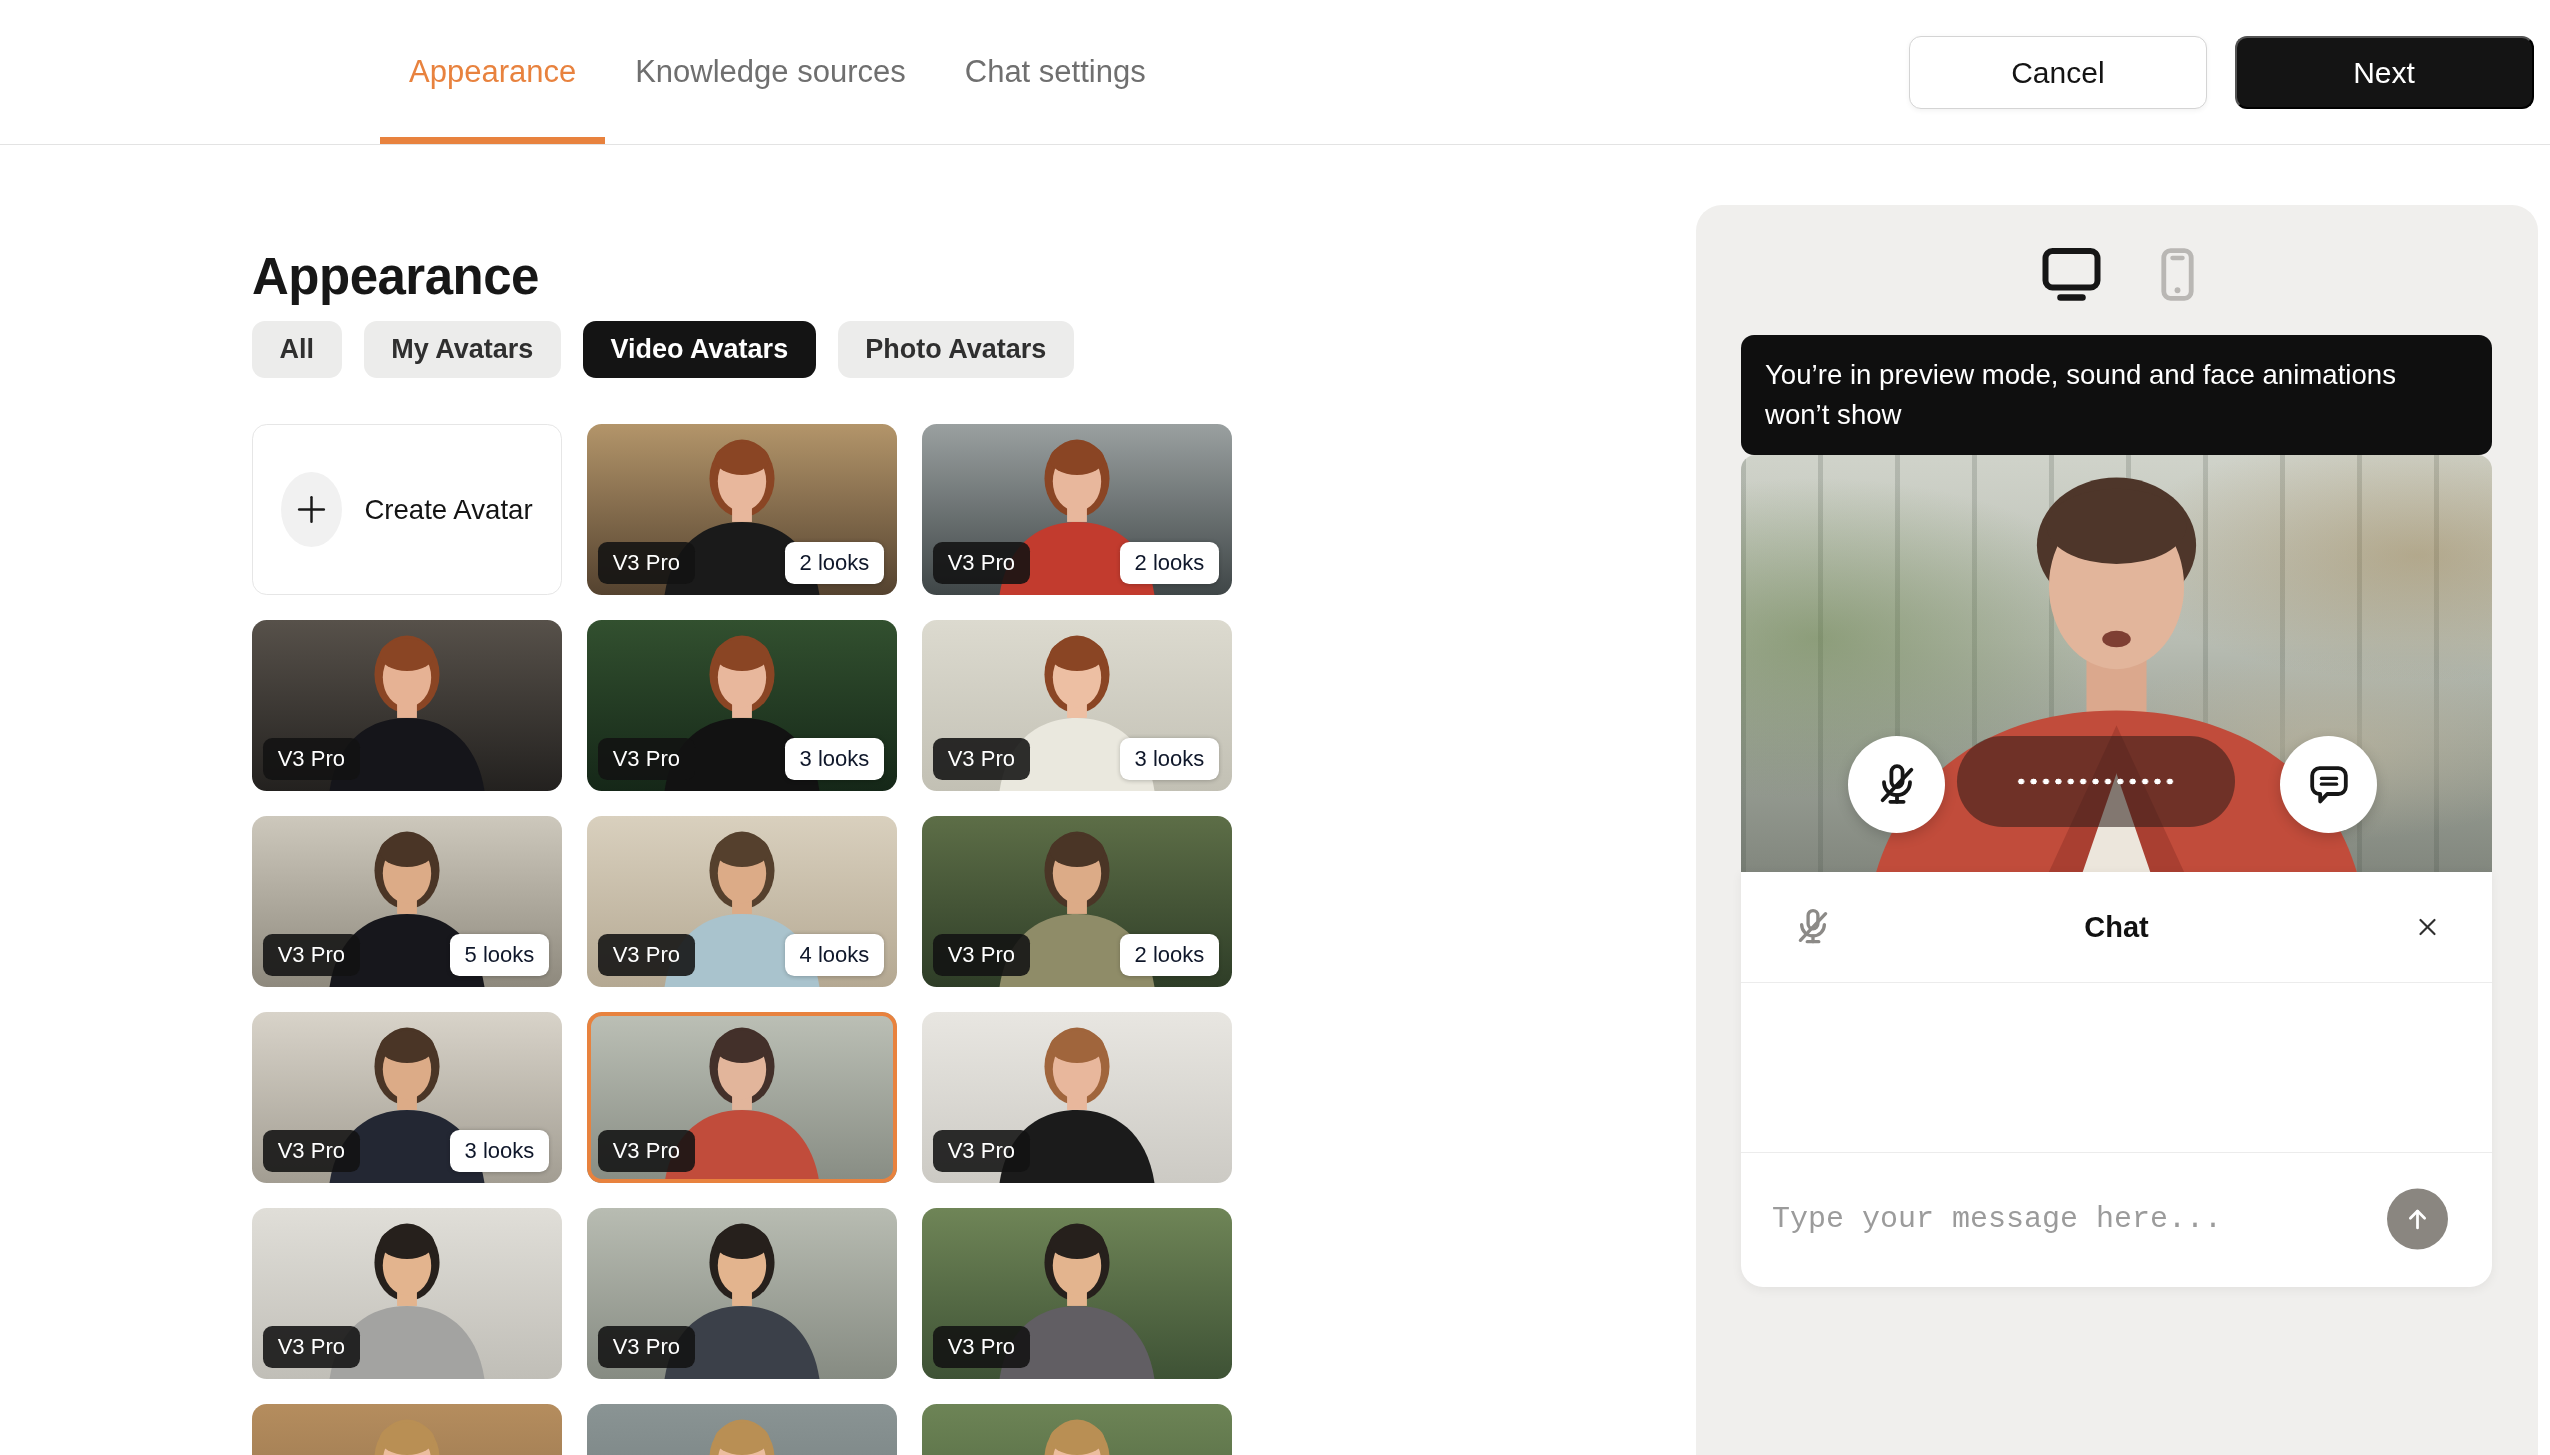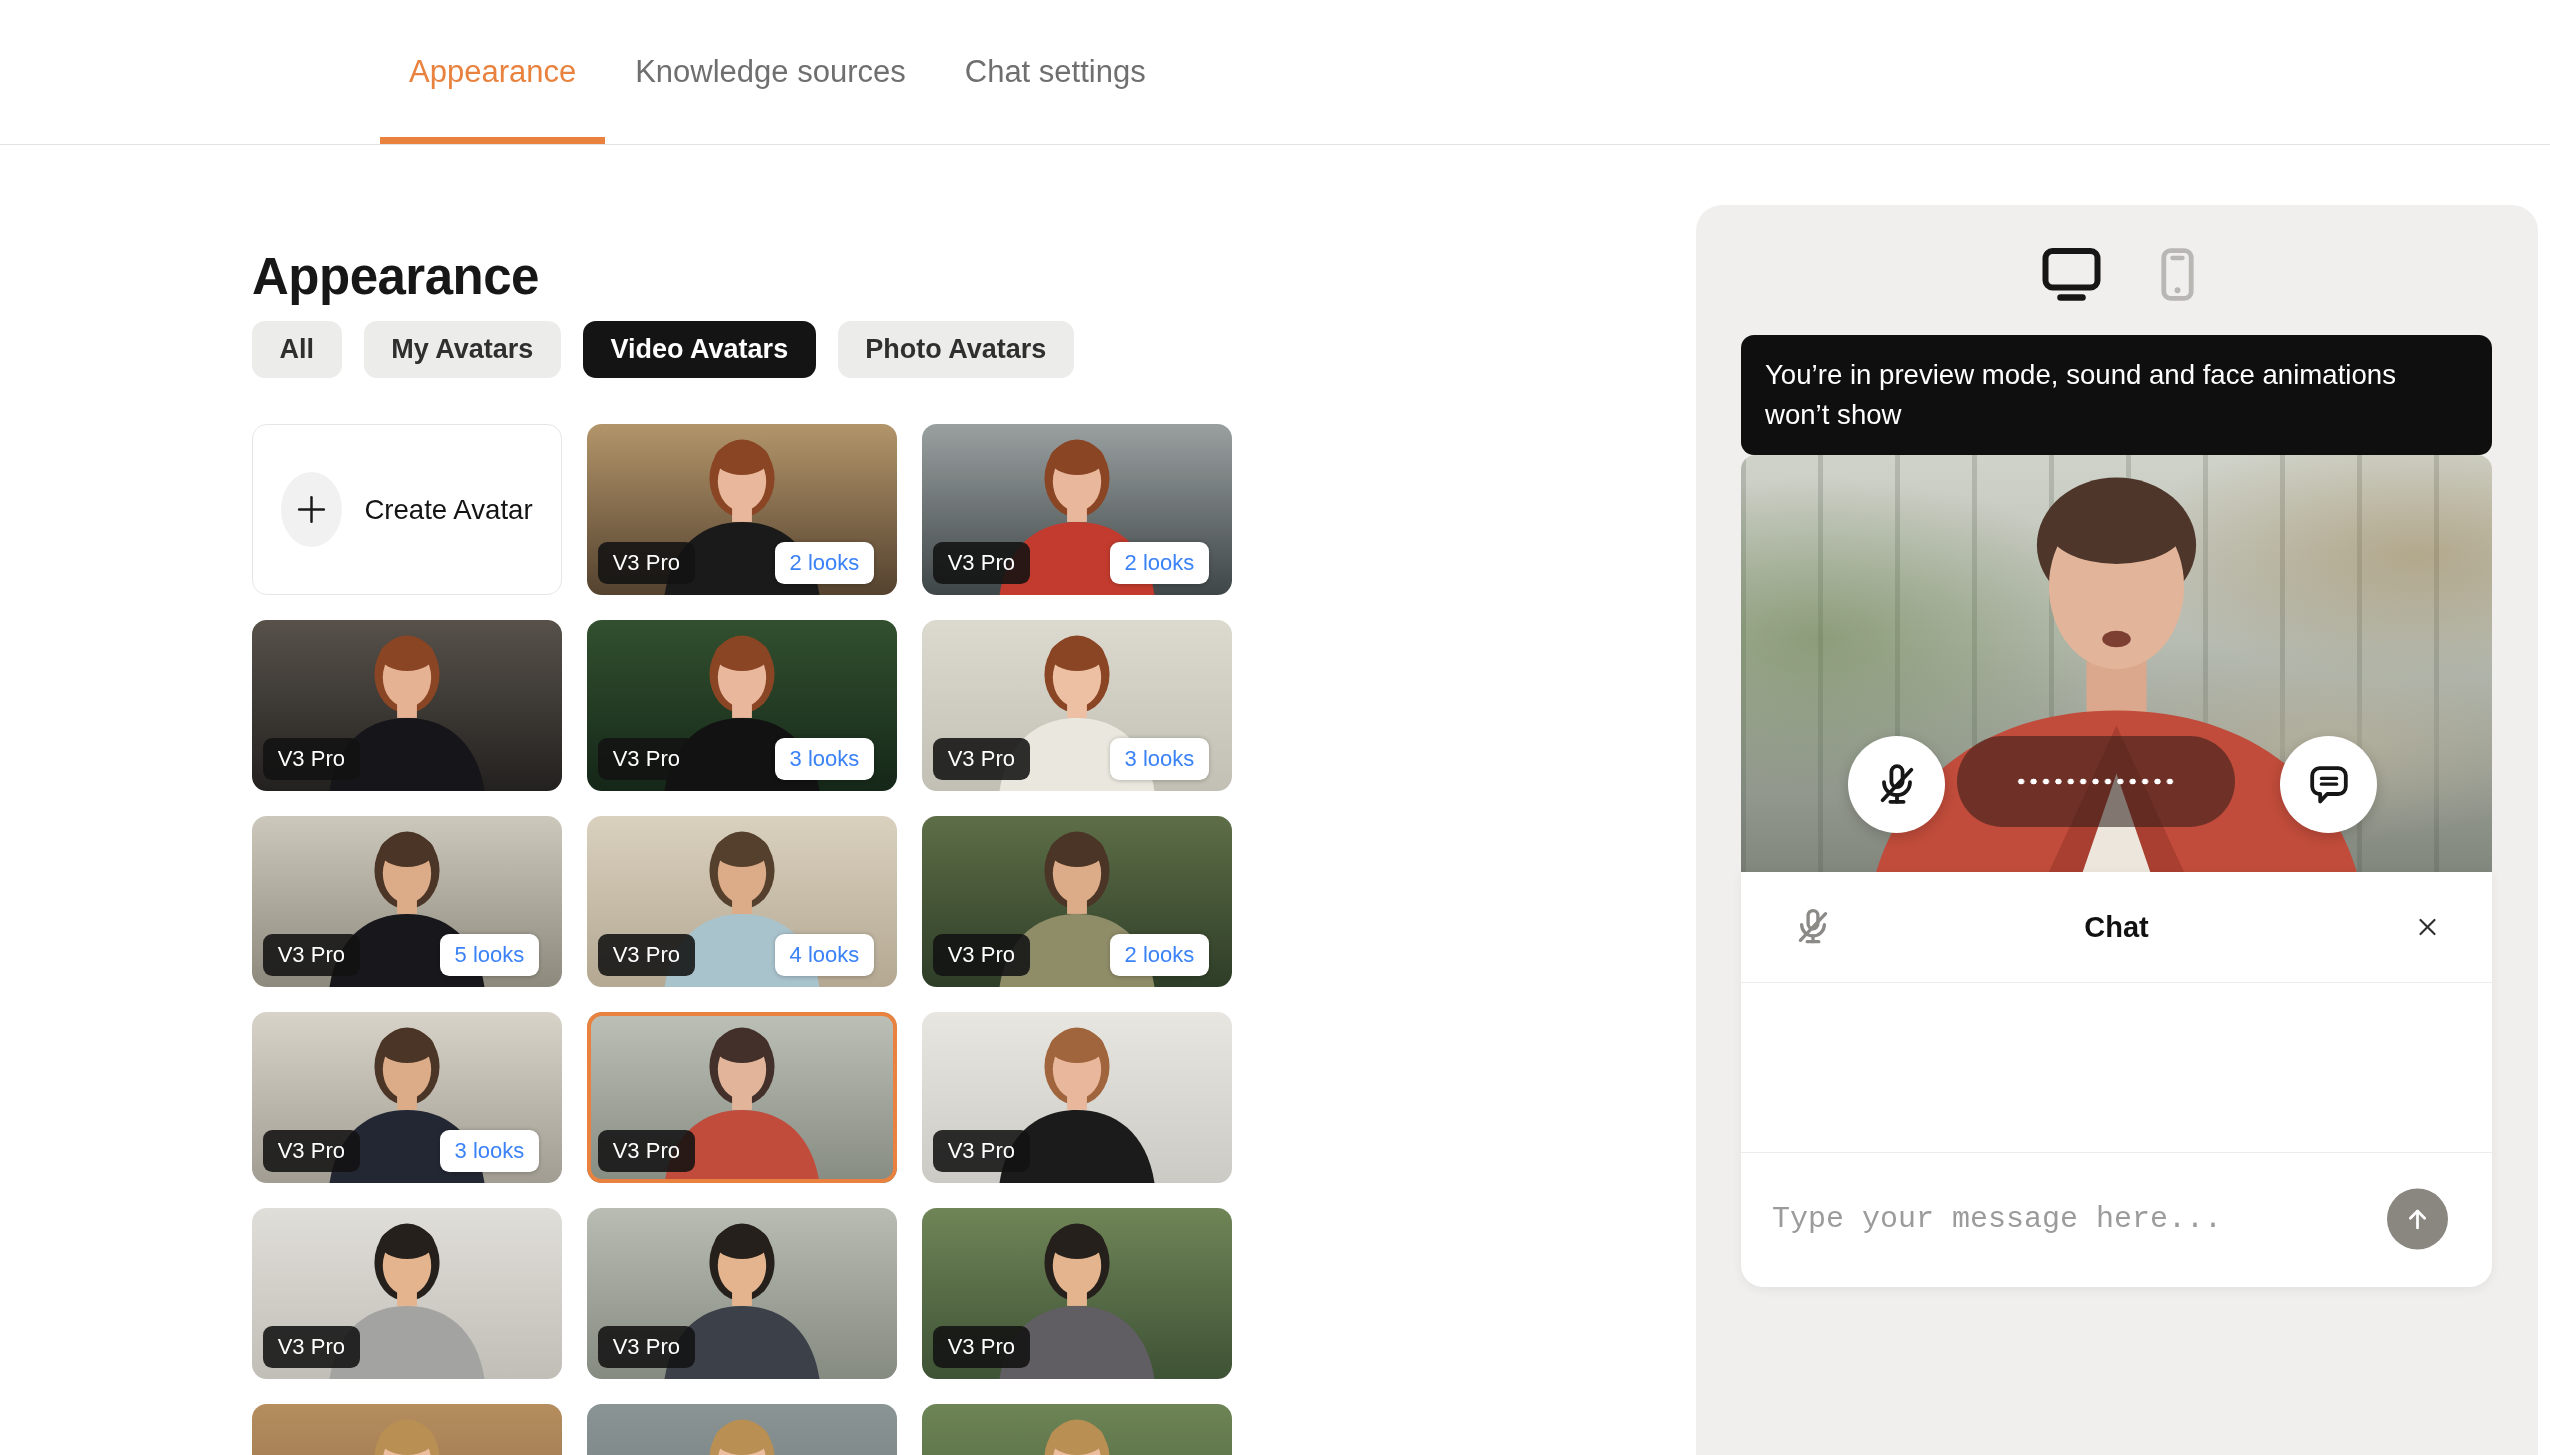--- a/index.html
+++ b/index.html
@@ -22,21 +22,21 @@
   .page-title{position:absolute;left:252px;top:213px;font-size:51px;font-weight:700;color:#171717;letter-spacing:-0.5px;}
   .filters{position:absolute;left:252px;top:321px;display:flex;gap:22px;}
   .chip{height:57px;padding:0 27.6px;border-radius:13px;background:#ececeb;color:#2f2f2f;font-size:27px;font-weight:700;display:flex;align-items:center;cursor:pointer;white-space:nowrap;}
   .chip.active{background:#141414;color:#fff;font-weight:600;}
   .grid{position:absolute;left:252px;top:424px;width:978px;display:grid;grid-template-columns:repeat(3,310px);grid-auto-rows:171px;gap:25px;}
   .card{position:relative;border-radius:14.7px;overflow:hidden;background:linear-gradient(180deg,var(--bg1,#ccc),var(--bg2,#888));cursor:pointer;}
   .card.selected::after{content:"";position:absolute;inset:0;border:4.6px solid var(--accent);border-radius:14.7px;pointer-events:none;}
   .person{position:absolute;inset:0;width:100%;height:100%;display:block;}
   .badge{position:absolute;bottom:11px;font-size:22px;line-height:1;padding:10px 14.7px;border-radius:9.2px;white-space:nowrap;}
   .badge-pro{left:11px;background:rgba(18,18,18,.88);color:#fff;}
-  .badge-looks{right:23px;background:#fff;color:#3b82f6;font-weight:500;box-shadow:0 0.9px 4.6px rgba(0,0,0,.22);margin-top:20px;}
+  .badge-looks{right:13px;background:#fff;color:#0f172a;font-weight:500;box-shadow:0 0.9px 4.6px rgba(0,0,0,.22);margin-top:20px;}
   .card.create{background:#fff;border:1.8px solid #e6e6e6;display:flex;flex-direction:row;align-items:center;justify-content:center;gap:22px;box-sizing:border-box;}
   .plus-wrap{width:61px;height:75px;border-radius:50%;background:#f1f1f1;display:flex;align-items:center;justify-content:center;}
   .create-label{font-size:27.6px;color:#141414;}
   
   .panel{position:absolute;left:1696px;right:12px;top:205px;height:1286px;background:#f0efed;border-radius:26px;}
   .devices{position:absolute;left:0;right:0;top:40px;height:59px;display:flex;align-items:center;justify-content:center;gap:59px;}
   .device-btn{display:flex;align-items:center;justify-content:center;cursor:pointer;}
   .banner{position:absolute;left:45px;top:130px;width:751px;box-sizing:border-box;background:#0f0f0f;color:#fff;border-radius:13px;padding:20px 24px;font-size:27.6px;line-height:40px;}
   .video{position:absolute;left:45px;top:250px;width:751px;height:417px;border-radius:14.7px 14.7px 0 0;overflow:hidden;
     background:
@@ -70,20 +70,24 @@
     <div class="tab active">
         <span>Appearance</span>
       </div>
     <div class="tab">
         <span>Knowledge sources</span>
       </div>
     <div class="tab">
         <span>Chat settings</span>
       </div>
   </nav>
+  <div class="actions">
+    <button class="btn btn-cancel">Cancel</button>
+    <button class="btn btn-next">Next</button>
+  </div>
 </header>
 
 <h1 class="page-title">Appearance</h1>
 
 <div class="filters">
   <div class="chip">All</div>
   <div class="chip">My Avatars</div>
   <div class="chip active">Video Avatars</div>
   <div class="chip">Photo Avatars</div>
 </div>

